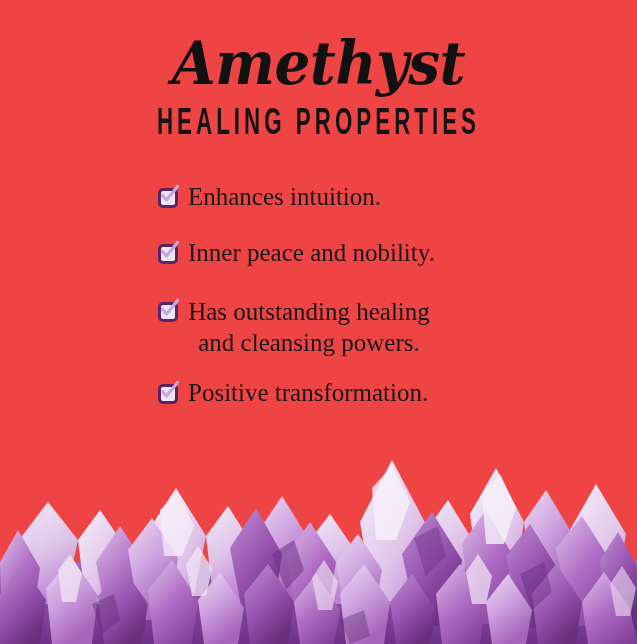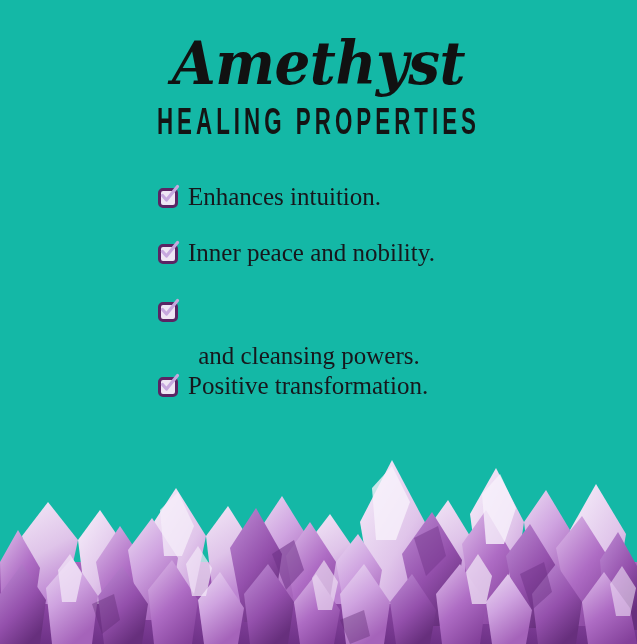--- a/index.html
+++ b/index.html
@@ -4,21 +4,21 @@
 <style>
   html, body {
     margin: 0;
     padding: 0;
     background: #ffffff;
   }
   #poster {
     position: relative;
     width: 637px;
     height: 644px;
-    background: #14b8a6;
+    background: #ef4444;
     overflow: hidden;
     font-family: "Liberation Serif", serif;
   }
 
   
   .title-block {
     position: absolute;
     top: 30px;
     left: 0;
     width: 637px;
@@ -58,21 +58,21 @@
   .list-row {
     position: relative;
     display: flex;
     align-items: flex-start;
     min-height: 30px;
   }
   .list-row.r1 { margin-top: 0px; }
   .list-row.r2 { margin-top: 26px; }
   .list-row.r3 { margin-top: 26px; }
   .list-row.r4 { margin-top: 28px; }
-  .list-row.r5 { }
+  .list-row.r5 { margin-top: 20px; }
 
   .cb-cell {
     position: absolute;
     left: 158px;
     top: 4px;
     width: 24px;
     height: 24px;
   }
   .checkbox {
     position: relative;
@@ -109,21 +109,21 @@
     line-height: 30px;
     color: #17171c;
     text-align: left;
   }
   .row-text.two-line {
     text-align: center;
     padding-left: 152px;
     padding-right: 130px;
     line-height: 31px;
   }
-  .row-text .l2 { display: block; margin-top: 44px; }
+  .row-text .l2 { display: block; }
 
   
   .crystals {
     position: absolute;
     left: 0;
     bottom: 0;
     width: 637px;
     height: 200px;
   }
   .crystals svg { display: block; width: 637px; height: 200px; }
@@ -168,20 +168,21 @@
     <div class="list-row r4">
       <div class="cb-cell">
         <div class="checkbox">
           <div class="box"></div>
           <svg class="tick" viewBox="0 0 20 20">
             <path d="M2.5 9.5 L6.5 14 L17.5 0.5" fill="none" stroke="#c7a8de" stroke-width="3.2" stroke-linecap="round" stroke-linejoin="round"></path>
           </svg>
         </div>
       </div>
       <div class="row-text two-line">
+        <span class="l1">Has outstanding healing</span>
         <span class="l2">and cleansing powers.</span>
       </div>
     </div>
 
     <div class="list-row r5">
       <div class="cb-cell">
         <div class="checkbox">
           <div class="box"></div>
           <svg class="tick" viewBox="0 0 20 20">
             <path d="M2.5 9.5 L6.5 14 L17.5 0.5" fill="none" stroke="#c7a8de" stroke-width="3.2" stroke-linecap="round" stroke-linejoin="round"></path>

